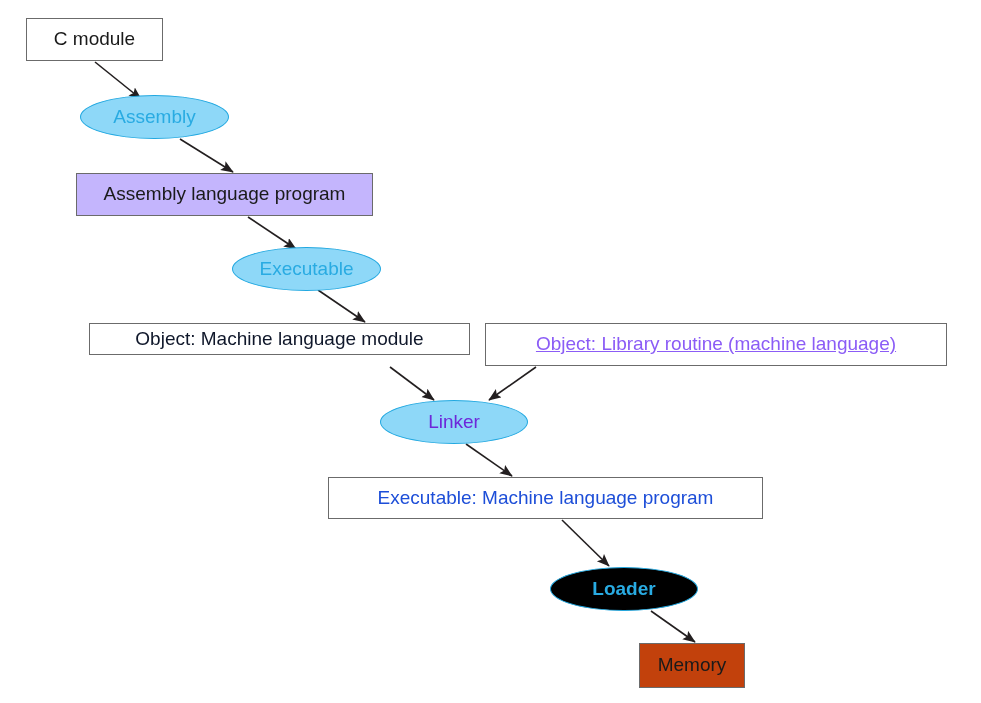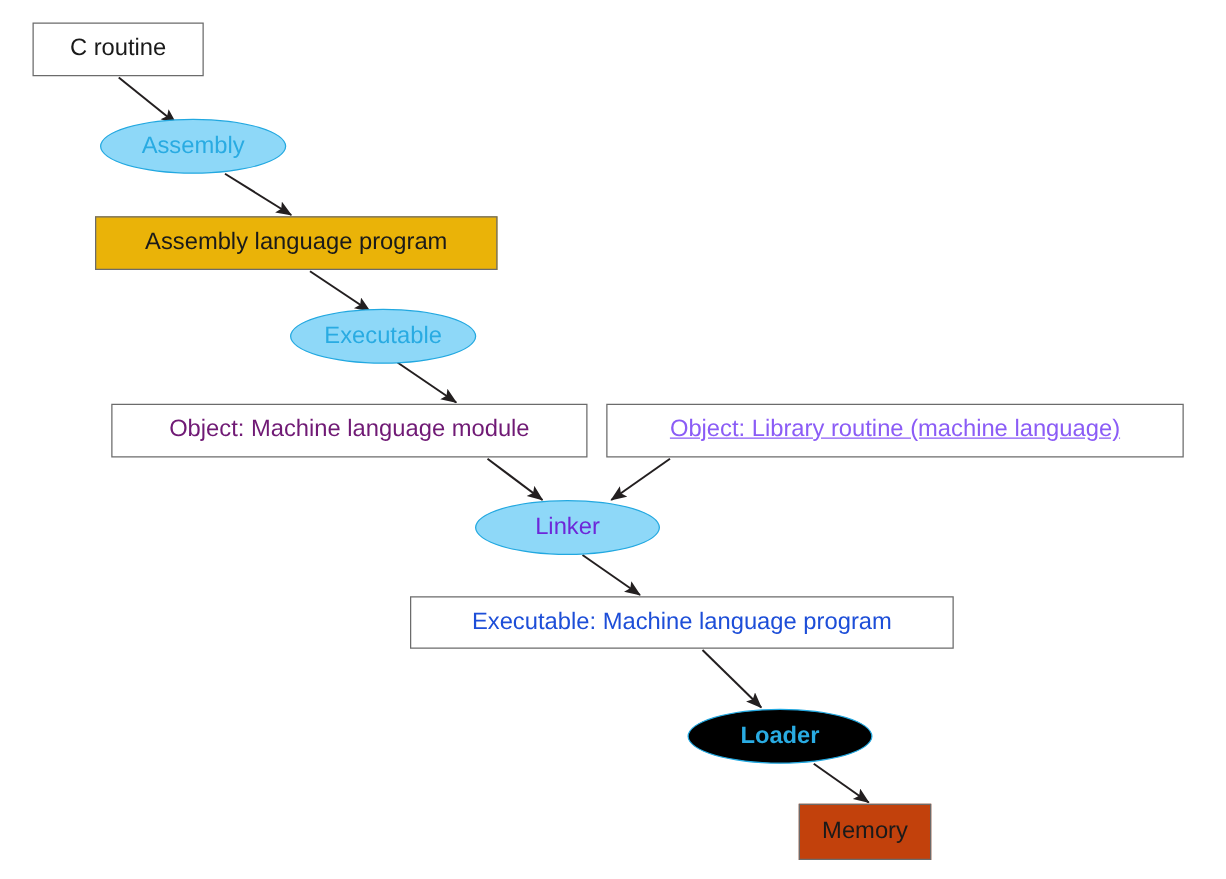--- a/index.html
+++ b/index.html
@@ -73,32 +73,32 @@
         <line x1="390" y1="367" x2="434" y2="400" stroke="#231f20" stroke-width="1.6" marker-end="url(#arrowhead)"></line>
         <line x1="536" y1="367" x2="489" y2="400" stroke="#231f20" stroke-width="1.6" marker-end="url(#arrowhead)"></line>
         <line x1="466" y1="444" x2="512" y2="476" stroke="#231f20" stroke-width="1.6" marker-end="url(#arrowhead)"></line>
         <line x1="562" y1="520" x2="609" y2="566" stroke="#231f20" stroke-width="1.6" marker-end="url(#arrowhead)"></line>
         <line x1="651" y1="611" x2="695" y2="642" stroke="#231f20" stroke-width="1.6" marker-end="url(#arrowhead)"></line>
       </g>
   </svg>
 
   <div id="nodes-layer">
       <div class="node box" style="left: 26px; top: 18px; width: 137px; height: 43px; background: rgb(255, 255, 255); border-color: rgb(107, 107, 107); color: rgb(26, 26, 26);">
-        <span class="node-label">C routine</span>
+        <span class="node-label">C module</span>
       </div>
       <div class="node ellipse" style="left: 80px; top: 95px; width: 149px; height: 44px; background: rgb(142, 216, 248); border-color: rgb(34, 168, 224); color: rgb(41, 171, 226);">
         <span class="node-label">Assembly</span>
       </div>
-      <div class="node box" style="left: 76px; top: 173px; width: 322px; height: 43px; background: #eab308; border-color: rgb(107, 107, 107); color: rgb(26, 26, 26);">
+      <div class="node box" style="left: 76px; top: 173px; width: 297px; height: 43px; background: #c4b5fd; border-color: rgb(107, 107, 107); color: rgb(26, 26, 26);">
         <span class="node-label">Assembly language program</span>
       </div>
       <div class="node ellipse" style="left: 232px; top: 247px; width: 149px; height: 44px; background: rgb(142, 216, 248); border-color: rgb(34, 168, 224); color: rgb(41, 171, 226);">
         <span class="node-label">Executable</span>
       </div>
-      <div class="node box" style="left: 89px; top: 323px; width: 381px; height: 43px; background: rgb(255, 255, 255); border-color: rgb(107, 107, 107); color: #701a75;">
+      <div class="node box" style="left: 89px; top: 323px; width: 381px; height: 32px; background: rgb(255, 255, 255); border-color: rgb(107, 107, 107); color: #0f172a;">
         <span class="node-label">Object: Machine language module</span>
       </div>
       <div class="node box" style="left: 485px; top: 323px; width: 462px; height: 43px; background: rgb(255, 255, 255); border-color: rgb(107, 107, 107); color: #8b5cf6; text-decoration: underline;">
         <span class="node-label">Object: Library routine (machine language)</span>
       </div>
       <div class="node ellipse" style="left: 380px; top: 400px; width: 148px; height: 44px; background: rgb(142, 216, 248); border-color: rgb(34, 168, 224); color: #6d28d9;">
         <span class="node-label">Linker</span>
       </div>
       <div class="node box" style="left: 328px; top: 477px; width: 435px; height: 42px; background: rgb(255, 255, 255); border-color: rgb(107, 107, 107); color: #1d4ed8;">
         <span class="node-label">Executable: Machine language program</span>

